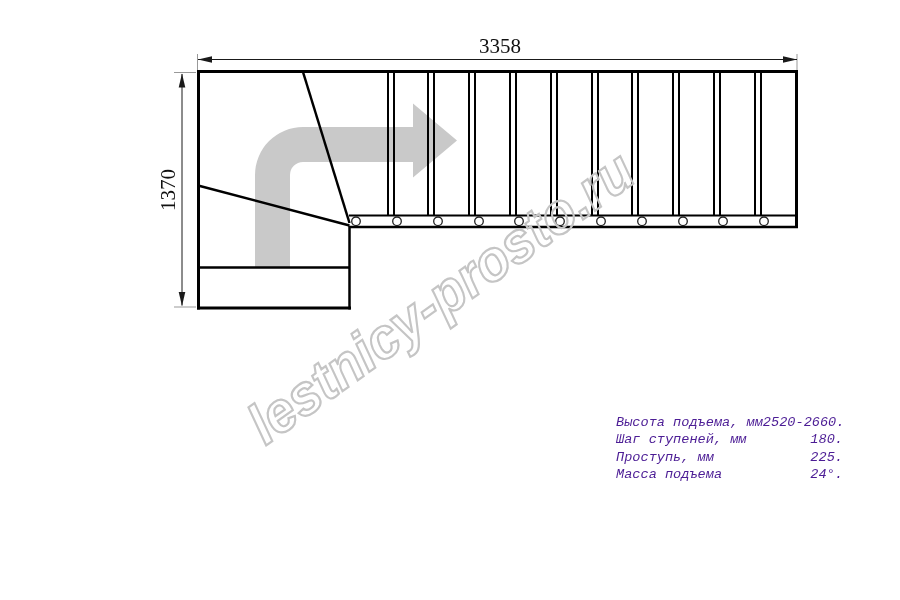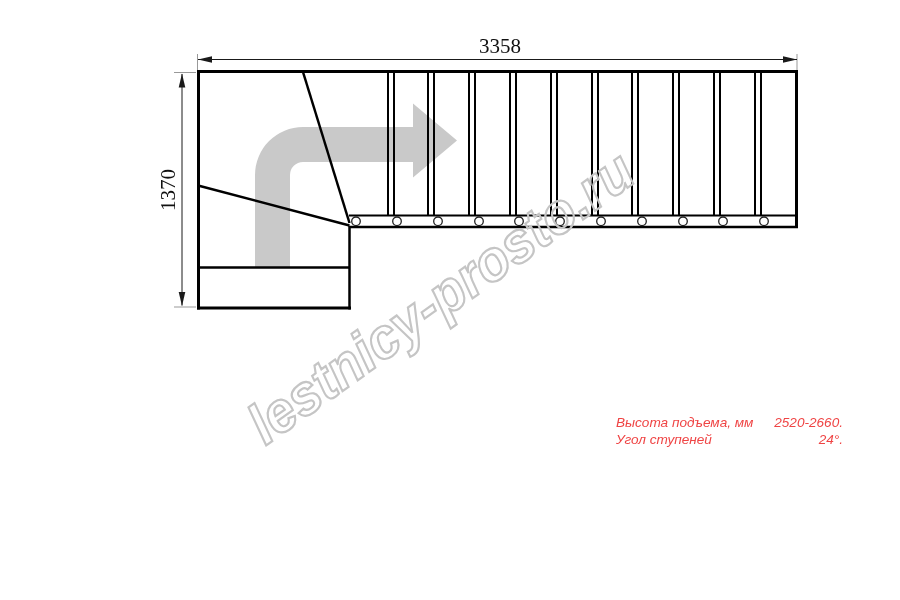--- a/index.html
+++ b/index.html
@@ -13,25 +13,25 @@
   #drawing{position:absolute;left:0;top:0;}
   .dim-text{
     font-family:"Liberation Serif",serif;
     font-size:21px;
     fill:#111;
   }
   #specs-table{
     position:absolute;
     left:616px;top:414px;
     width:227px;
-    font-family:Liberation Sans, sans-serif;
+    font-family:Liberation Mono, monospace;
     font-style:italic;
     font-size:13.6px;
     line-height:17.3px;
-    color:#ef4444;
+    color:#4c1d95;
   }
   .spec-row{display:flex;justify-content:space-between;}
   .spec-label{white-space:nowrap;}
   .spec-value{white-space:nowrap;text-align:left;}
 </style>
 </head>
 <body>
 
 <div id="canvas">
 
@@ -111,17 +111,25 @@
 
     <text id="wm" x="452" y="313" transform="rotate(-35.5 452 313)" text-anchor="middle" textLength="458" lengthAdjust="spacingAndGlyphs" font-family="Liberation Sans, sans-serif" font-size="57" font-weight="bold" font-style="italic" fill="none" stroke="#c5c5c5" stroke-width="2.2">lestnicy-prosto.ru</text>
   </svg>
 
   <div id="specs-table">
     <div class="spec-row">
       <span class="spec-label">Высота подъема, мм</span>
       <span class="spec-value">2520-2660.</span>
     </div>
     <div class="spec-row">
-      <span class="spec-label">Угол ступеней</span>
+      <span class="spec-label">Шаг ступеней, мм</span>
+      <span class="spec-value">180.</span>
+    </div>
+    <div class="spec-row">
+      <span class="spec-label">Проступь, мм</span>
+      <span class="spec-value">225.</span>
+    </div>
+    <div class="spec-row">
+      <span class="spec-label">Масса подъема</span>
       <span class="spec-value">24°.</span>
     </div>
   </div>
 </div>
 
 </body></html>

